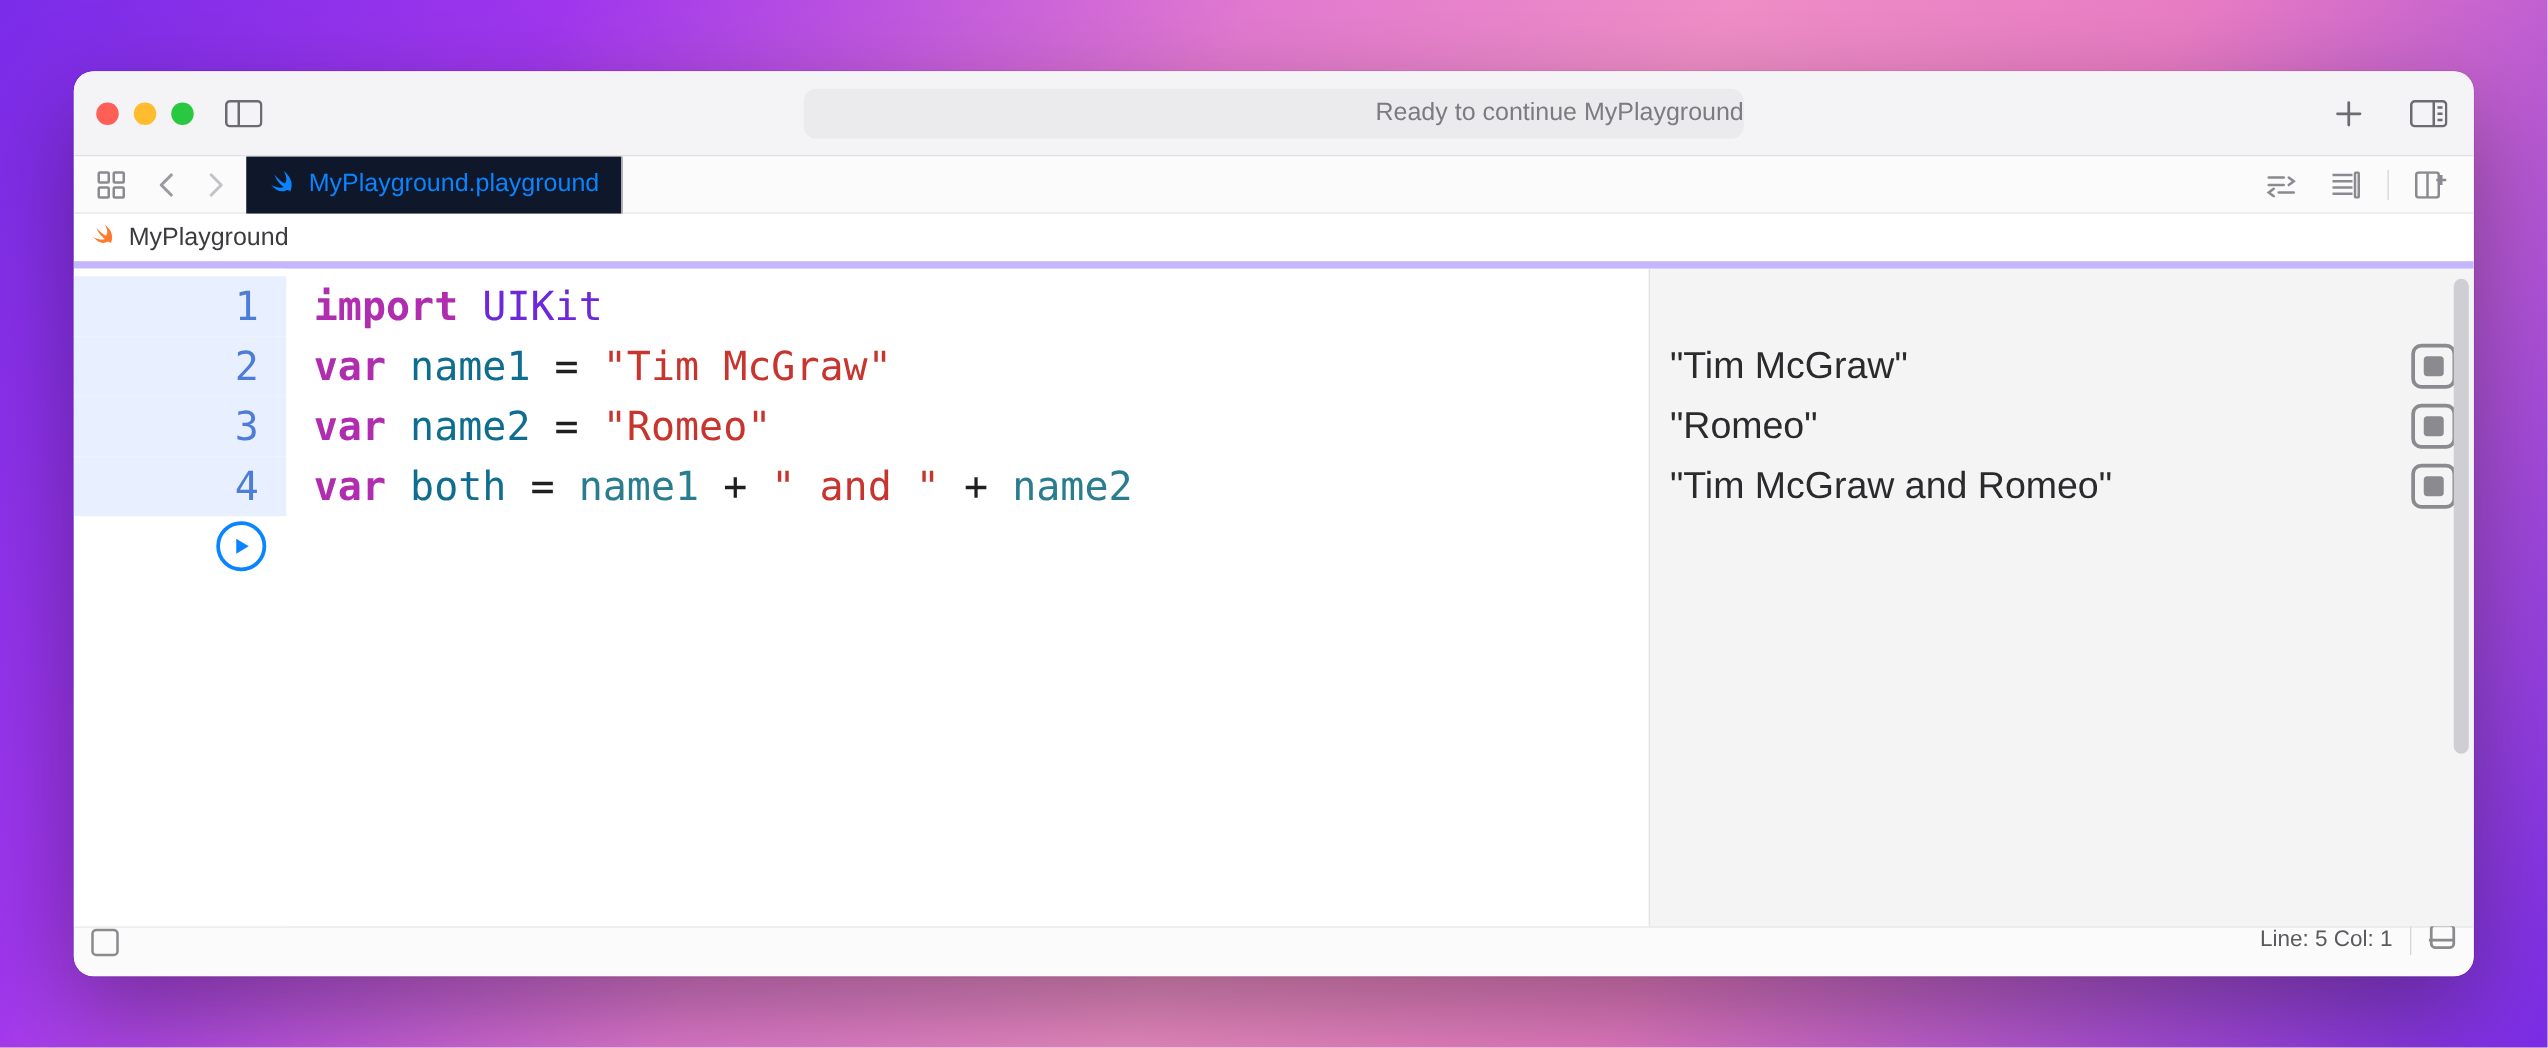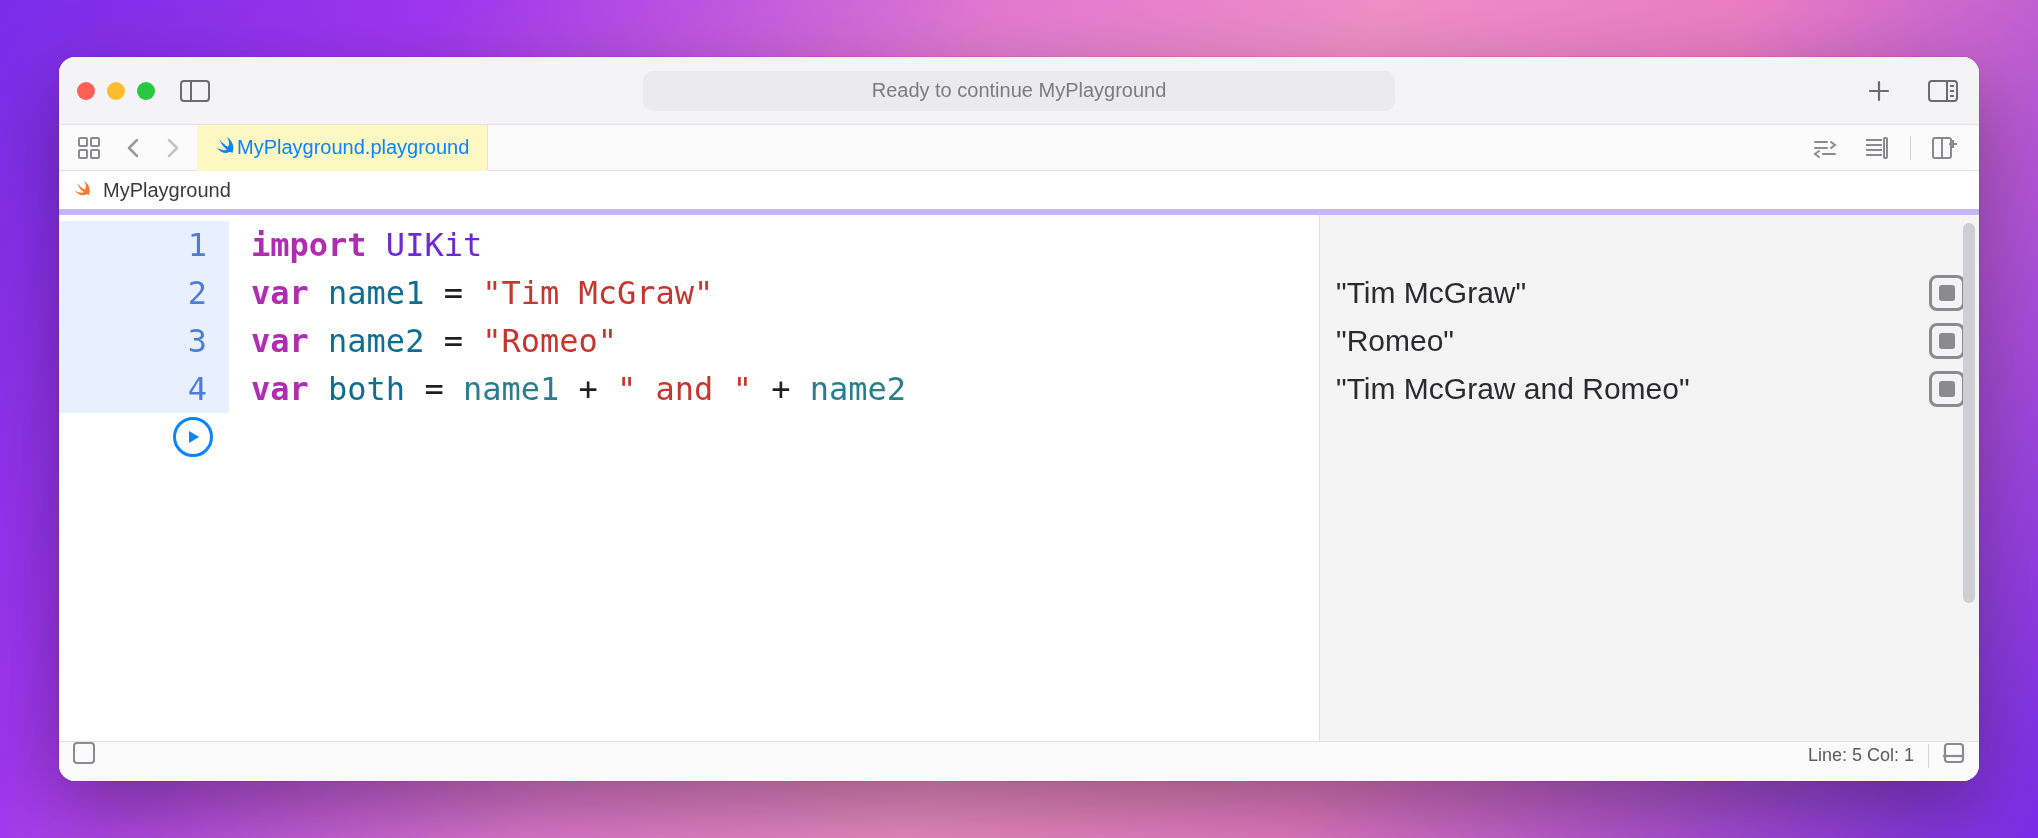--- a/index.html
+++ b/index.html
@@ -33,36 +33,36 @@
   .dot.min   { background: #febc2e; }
   .dot.zoom  { background: #28c840; }
   .sidebar-toggle {
     width: 44px; height: 32px; display:flex; align-items:center; justify-content:center;
     color: #6b6b70;
   }
   .status-pill {
     position: absolute; left: 50%; transform: translateX(-50%);
     width: 752px; height: 40px;
     background: #ebeaec; border-radius: 10px;
-    display:flex; align-items:center; justify-content:center;
+    display:flex; align-items:center; justify-content:flex-end;
     color: #7c7b80; font-size: 20px;
   }
   .title-right { margin-left: auto; display: flex; gap: 28px; align-items: center; color: #6b6b70; }
   .icon-btn { width: 36px; height: 36px; display:flex; align-items:center; justify-content:center; cursor:pointer; }
 
   
   .tabbar {
     height: 46px; background: #fbfbfb; border-bottom: 1px solid #e2e1e4;
     display:flex; align-items:center; padding: 0 10px;
   }
   .tabbar .grp { width: 40px; height: 32px; display:flex; align-items:center; justify-content:center; color:#7a7a80; }
   .navarrows { display:flex; gap: 4px; margin: 0 6px; color:#a8a8ad;}
   .tab {
-    height: 46px; display:flex; align-items:center; 
-    padding: 0 18px; background: #fef9c3; color:#0a84ff;
+    height: 46px; display:flex; align-items:center; gap:10px;
+    padding: 0 18px; background: #0f172a; color:#0a84ff;
     border-right: 1px solid #e2e1e4;
     font-size: 20px;
   }
   .tabbar .spacer { flex:1; }
   .tabright { display:flex; gap:16px; align-items:center; color:#7a7a80; padding-right:6px;}
   .divider-v { width:1px; height:24px; background:#d4d4d8; }
 
   
   .jumpbar {
     height: 44px; border-bottom: 6px solid #c4b5fd;
@@ -128,21 +128,21 @@
   }
   .chip .inner { width:16px; height:16px; background:#8a8a8f; border-radius:3px; }
   .vscroll {
     position:absolute; right:4px; top:8px; width:12px; height:380px;
     background:#cfcfd3; border-radius:6px;
   }
 
   
   .bottombar {
     height: 40px; border-top:1px solid #e2e2e6; background:#fbfbfb;
-    display:flex; align-items:flex-start; padding: 0 14px;
+    display:flex; align-items:flex-end; padding: 16px 14px;
     font-size: 18px; color:#5a5a5f;
   }
   .bottombar .right { margin-left:auto; display:flex; align-items:center; gap:14px;}
   .sq-icon { width:22px; height:22px; border:2.5px solid #8a8a8f; border-radius:4px; }
 </style>
 </head>
 <body>
 
 <div class="window">
 

